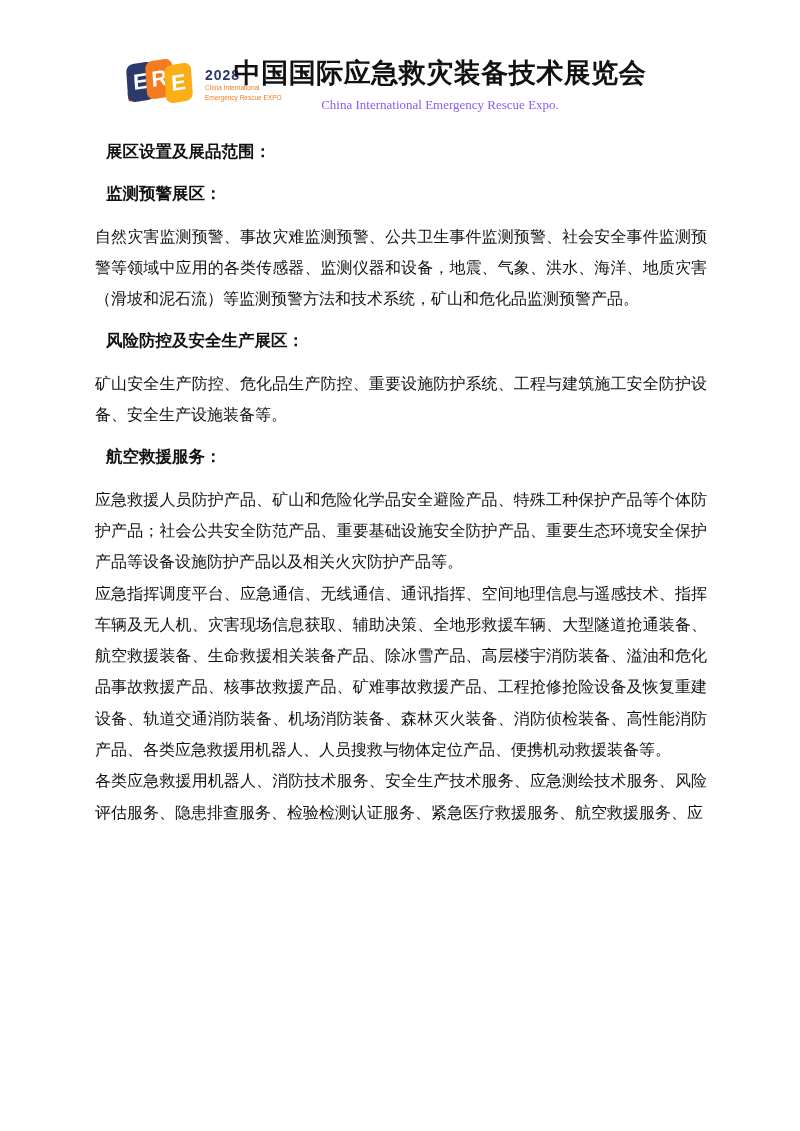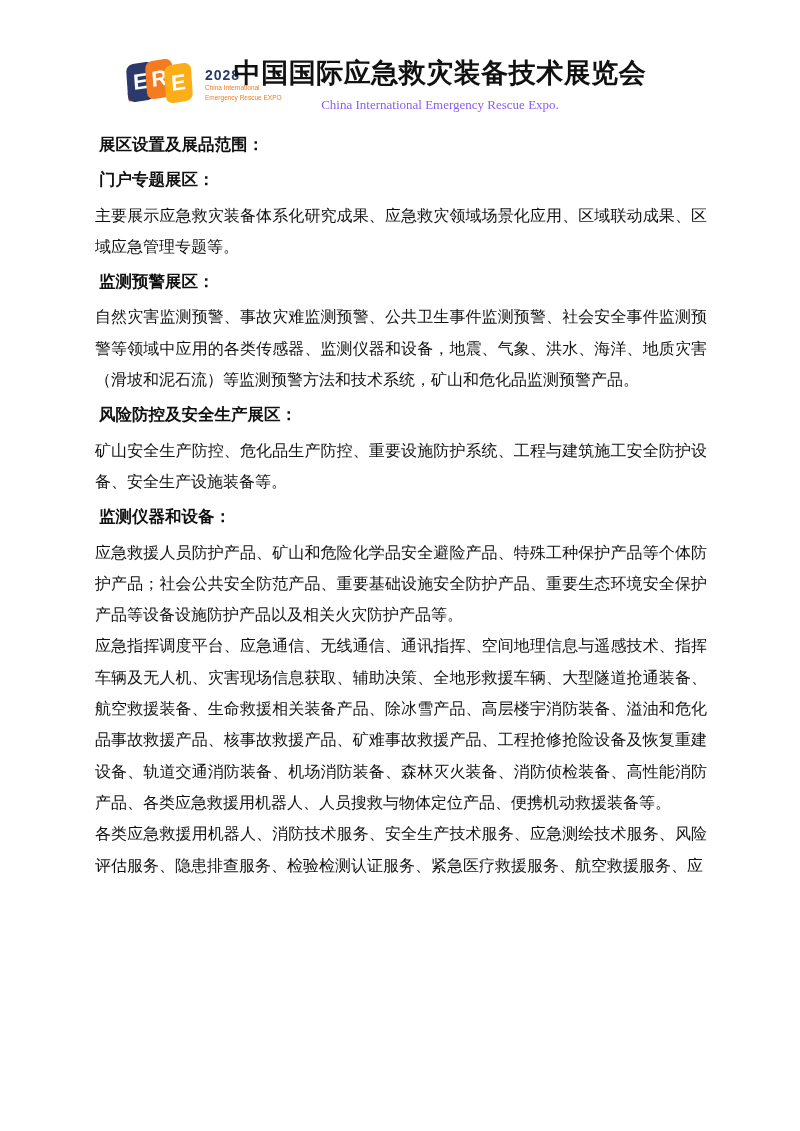--- a/index.html
+++ b/index.html
@@ -44,21 +44,21 @@
     text-align:center;
     font-family:"Liberation Serif", serif;
     font-size:13px; line-height:22px; color:#8b5cf6;
   }
 
   
   .doc {
     position:absolute; left:95px; top:125px; width:612px;
     font-size:16px; line-height:31.3px; color:#111111;
   }
-  .doc .h { margin:4px; font-weight:bold; font-size:16.5px; }
+  .doc .h { margin:11px; font-weight:bold; font-size:16.5px; }
   .doc p  { margin:0; text-align:justify; text-justify:inter-ideograph; }
 </style>
 </head>
 <body>
 
 <div class="page">
 
   <div class="logo">
     <div class="logo-tiles">
       <div class="tile-accent"></div>
@@ -78,37 +78,33 @@
       <div class="logo-org">Emergency Rescue EXPO</div>
     </div>
   </div>
 
   <div class="title">中国国际应急救灾装备技术展览会</div>
   <div class="subtitle">China International Emergency Rescue Expo.</div>
 
   <div class="doc">
     <div class="h">展区设置及展品范围：</div>
 
-    <div>
-      <div class="h">门户专题展区：</div>
-      <p>主要展示应急救灾装备体系化研究成果、应急救灾领域场景化应用、区域联动成果、区域应急管理专题等。</p>
-    </div>
 
     <div>
       <div class="h">监测预警展区：</div>
       <p>自然灾害监测预警、事故灾难监测预警、公共卫生事件监测预警、社会安全事件监测预警等领域中应用的各类传感器、监测仪器和设备，地震、气象、洪水、海洋、地质灾害（滑坡和泥石流）等监测预警方法和技术系统，矿山和危化品监测预警产品。</p>
     </div>
 
     <div>
       <div class="h">风险防控及安全生产展区：</div>
       <p>矿山安全生产防控、危化品生产防控、重要设施防护系统、工程与建筑施工安全防护设备、安全生产设施装备等。</p>
     </div>
 
     <div>
-      <div class="h">监测仪器和设备：</div>
+      <div class="h">航空救援服务：</div>
       <p>应急救援人员防护产品、矿山和危险化学品安全避险产品、特殊工种保护产品等个体防护产品；社会公共安全防范产品、重要基础设施安全防护产品、重要生态环境安全保护产品等设备设施防护产品以及相关火灾防护产品等。</p>
     </div>
 
 
     <div>
       <p>应急指挥调度平台、应急通信、无线通信、通讯指挥、空间地理信息与遥感技术、指挥车辆及无人机、灾害现场信息获取、辅助决策、全地形救援车辆、大型隧道抢通装备、航空救援装备、生命救援相关装备产品、除冰雪产品、高层楼宇消防装备、溢油和危化品事故救援产品、核事故救援产品、矿难事故救援产品、工程抢修抢险设备及恢复重建设备、轨道交通消防装备、机场消防装备、森林灭火装备、消防侦检装备、高性能消防产品、各类应急救援用机器人、人员搜救与物体定位产品、便携机动救援装备等。</p>
     </div>
 
     <div>
       <p>各类应急救援用机器人、消防技术服务、安全生产技术服务、应急测绘技术服务、风险评估服务、隐患排查服务、检验检测认证服务、紧急医疗救援服务、航空救援服务、应</p>

